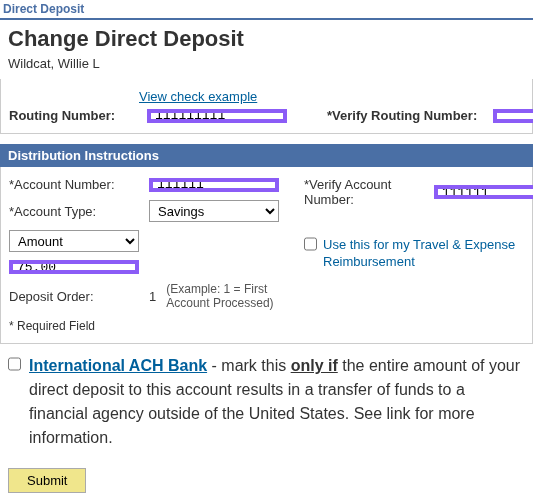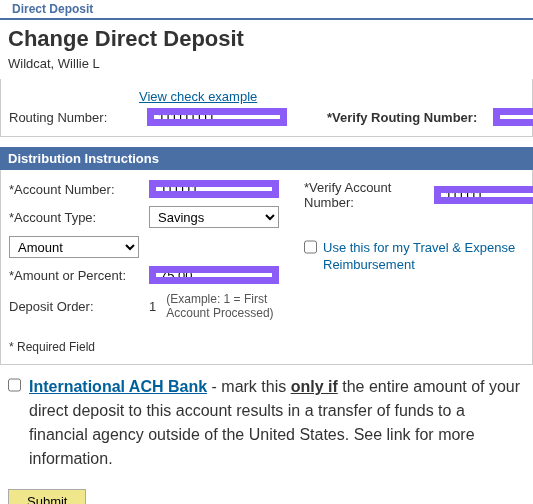--- a/index.html
+++ b/index.html
@@ -6,21 +6,21 @@
     body {
       font-family: Arial, sans-serif;
       font-size: 13px;
       color: #333;
       background: #fff;
       width: 533px;
     }
     .page-header-bar {
       background: #fff;
       border-bottom: 2px solid #4a6fa5;
-      padding: 2px 12px;
+      padding: 2px 3px;
       font-size: 12px;
       color: #4a6fa5;
       font-weight: bold;
     }
     .page-title {
       font-size: 22px;
       font-weight: bold;
       color: #333;
       padding: 6px 8px 2px 8px;
     }
@@ -37,30 +37,31 @@
       padding: 4px 8px;
       margin-bottom: 0;
     }
     .section-body {
       border: 1px solid #ccc;
       border-top: none;
       padding: 10px 8px;
       margin-bottom: 10px;
     }
     .label {
-      font-weight: normal;
+      font-weight: bold;
       min-width: 130px;
       color: #333;
       font-size: 13px;
     }
     input[type="text"] {
-      border: 7px solid #8b5cf6;
+      border: 4px solid #8b5cf6;
       padding: 2px 4px;
       font-size: 13px;
       height: 14px;
+      font-family: Liberation Mono, monospace;
     }
     select {
       border: 1px solid #999;
       padding: 2px 4px;
       font-size: 13px;
       height: 22px;
       background: #fff;
     }
     .routing-row {
       display: flex;
@@ -115,21 +116,21 @@
       margin-top: 8px;
     }
     .travel-text {
       color: #00609c;
       font-size: 13px;
       line-height: 1.3;
     }
     .deposit-order-row {
       display: flex;
       align-items: center;
-      margin-bottom: 20px;
+      margin-bottom: 9px;
     }
     .deposit-order-value {
       margin-right: 10px;
       font-size: 13px;
     }
     .deposit-order-example {
       font-size: 12px;
       color: #555;
     }
     .required-note {
@@ -222,21 +223,20 @@
           </select>
         </div>
         <div class="dist-form-row">
           <select style="width:130px;">
             <option>Amount</option>
             <option>Percent</option>
             <option>Remaining</option>
           </select>
         </div>
         <div class="dist-form-row">
-          <span class="dist-label">*Amount or Percent:</span>
           <input type="text" value="75.00" style="width: 130px;">
         </div>
         <div class="deposit-order-row">
           <span class="dist-label">Deposit Order:</span>
           <span class="deposit-order-value">1</span>
           <span class="deposit-order-example">(Example: 1 = First Account Processed)</span>
         </div>
         <div class="required-note">* Required Field</div>
       </div>
 

